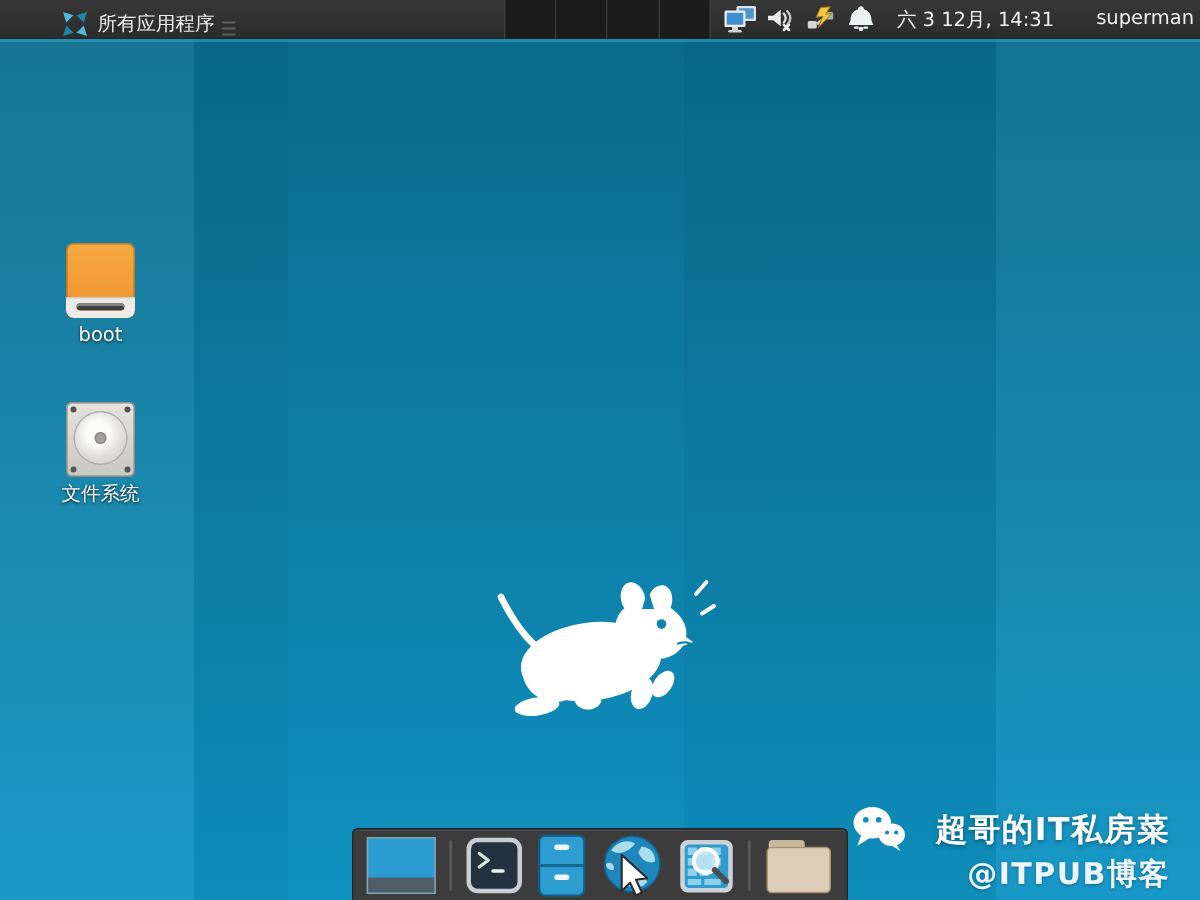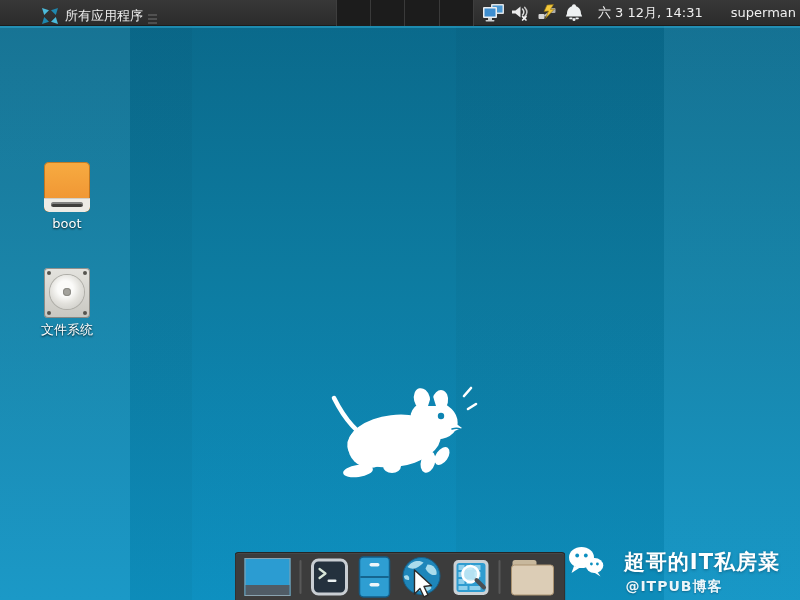--- a/index.html
+++ b/index.html
@@ -69,22 +69,22 @@
   .dock-item{display:flex;align-items:center;justify-content:center;}
   .dock-sep{width:2px;height:34px;background:#585858;border-radius:1px;}
   .ws-thumb{width:46px;height:38px;border:1px solid #8aa3b0;background:#2b9cd2;position:relative;}
   .ws-thumb .ws-bar{position:absolute;left:0;right:0;bottom:0;height:10px;background:#505c66;}
 
   
   .watermark{position:absolute;right:20px;bottom:4px;text-align:right;color:#fff;}
   .wm-row{display:flex;align-items:center;gap:20px;justify-content:flex-end;}
   .wm-title{font-size:21px;font-weight:bold;letter-spacing:1px;
     text-shadow:0 1px 3px rgba(0,30,50,.4);}
-  .wm-sub{font-size:14px;font-weight:bold;opacity:.92;margin-top:1px;letter-spacing:1px;
-    text-shadow:0 1px 2px rgba(0,30,50,.4);text-align:center;}
+  .wm-sub{font-size:20px;font-weight:bold;opacity:.92;margin-top:1px;letter-spacing:1px;
+    text-shadow:0 1px 2px rgba(0,30,50,.4);}
 </style>
 </head>
 <body>
 
 <div class="screen">
   <div class="wall-stripes"></div>
   <div class="accent-line"></div>
 
   <div class="panel">
     <div class="menu-btn">

